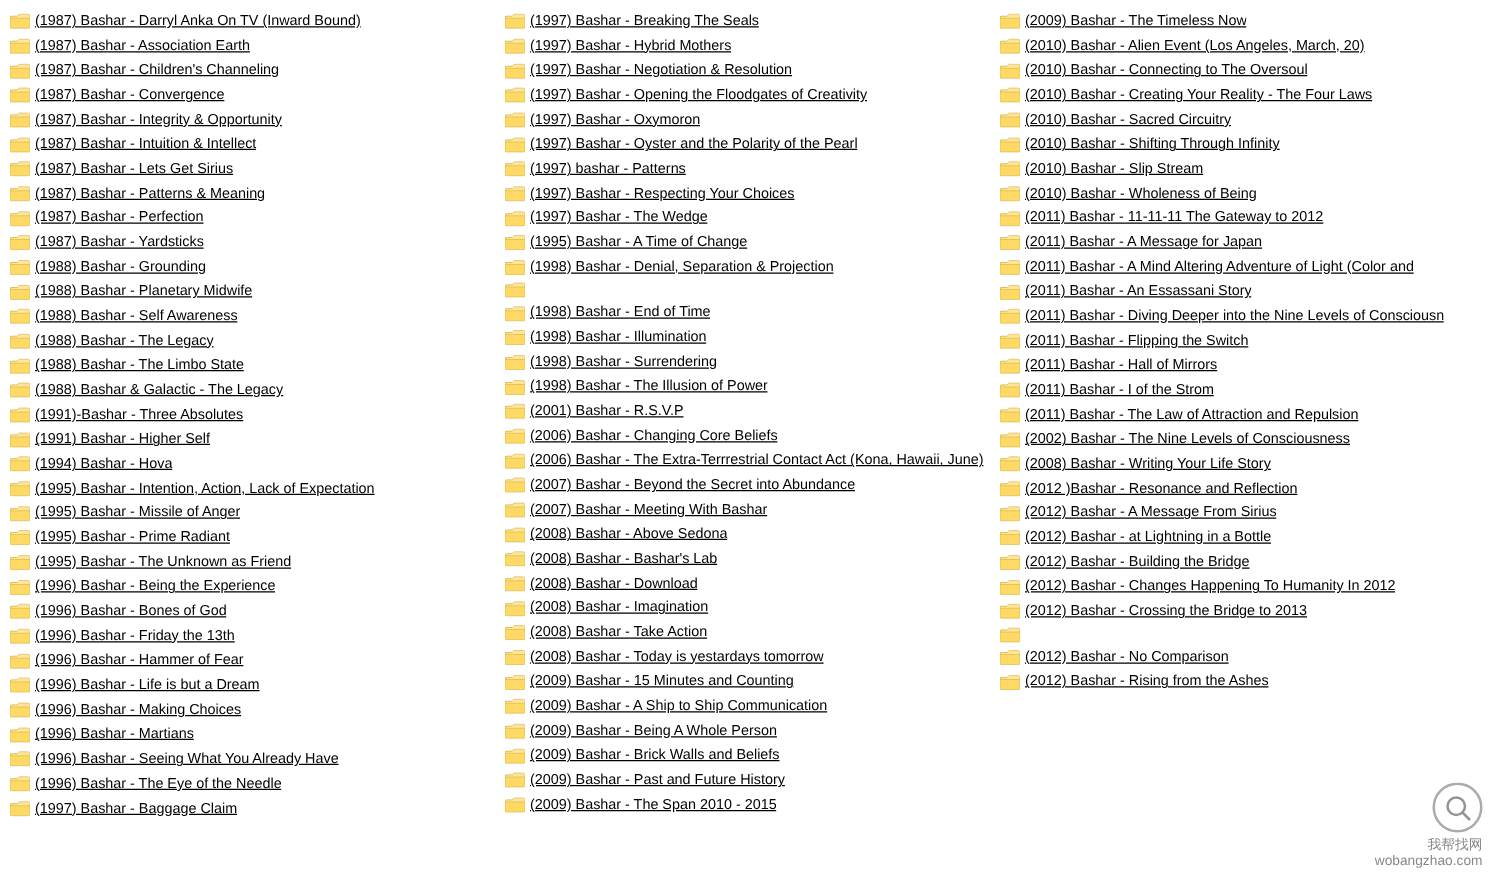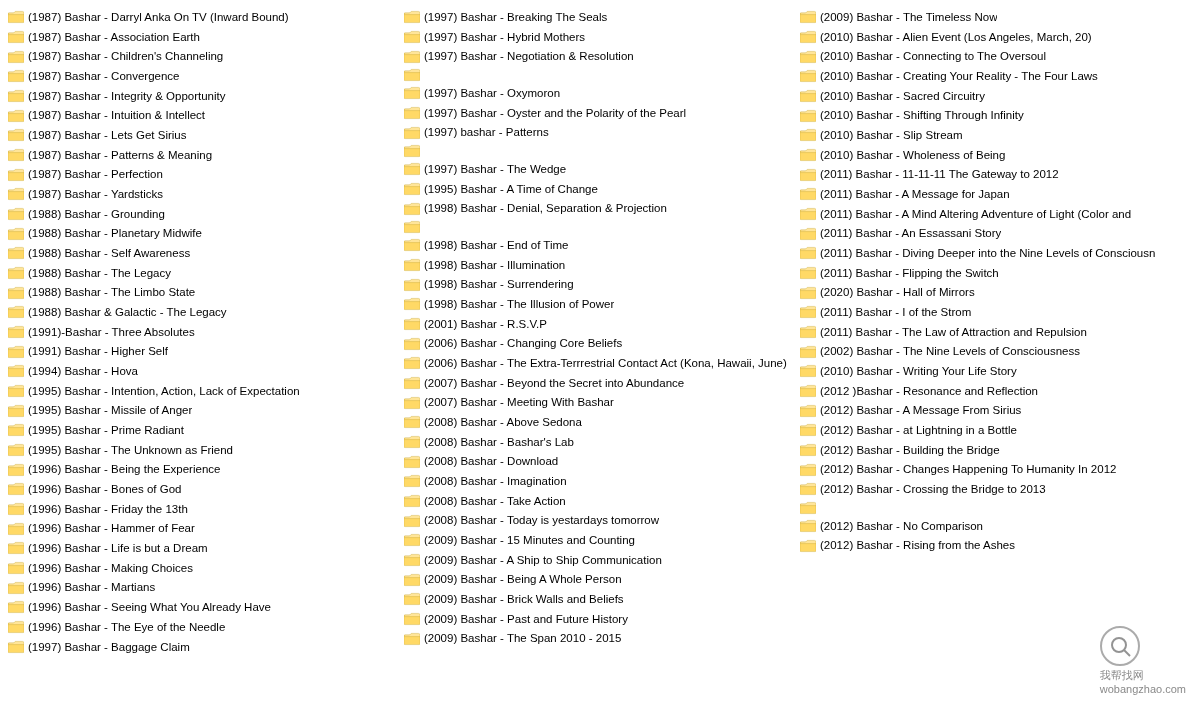--- a/index.html
+++ b/index.html
@@ -20,20 +20,21 @@
       height: 705px;
       overflow: hidden;
     }
     .column {
       flex: 1;
       display: flex;
       flex-direction: column;
       gap: 1px;
       padding: 0 2px;
       min-width: 0;
+      text-decoration: underline;
     }
     .folder-item {
       display: flex;
       align-items: center;
       gap: 4px;
       padding: 1px 2px;
       cursor: pointer;
       white-space: nowrap;
       overflow: hidden;
       text-overflow: ellipsis;
@@ -58,21 +59,21 @@
     .watermark {
       position: fixed;
       bottom: 10px;
       right: 10px;
       opacity: 0.7;
       font-size: 11px;
       color: #555;
       text-align: right;
       display: flex;
       flex-direction: column;
-      align-items: flex-start;
+      align-items: flex-end;
     }
     .watermark-icon {
       width: 40px;
       height: 40px;
       border: 2px solid #888;
       border-radius: 50%;
       display: flex;
       align-items: center;
       justify-content: center;
       margin-bottom: 2px;
@@ -336,20 +337,21 @@
     <rect x="0" y="3" width="20" height="12" rx="1" ry="1" fill="#FFD966" stroke="#CBA830" stroke-width="0.5"></rect>
     <path d="M0 5 Q0 3 2 3 L7 3 L9 1 L18 1 Q20 1 20 3 L20 5 Z" fill="#FFE599" stroke="#CBA830" stroke-width="0.5"></path>
   </svg></span>
         <span class="item-label">(1997) Bashar - Negotiation &amp; Resolution</span>
       </div>
       <div class="folder-item">
         <span class="folder-icon"><svg viewBox="0 0 20 16" xmlns="http://www.w3.org/2000/svg">
     <rect x="0" y="3" width="20" height="12" rx="1" ry="1" fill="#FFD966" stroke="#CBA830" stroke-width="0.5"></rect>
     <path d="M0 5 Q0 3 2 3 L7 3 L9 1 L18 1 Q20 1 20 3 L20 5 Z" fill="#FFE599" stroke="#CBA830" stroke-width="0.5"></path>
   </svg></span>
+        <span class="item-label">(1997) Bashar - Opening the Floodgates of Creativity</span>
       </div>
       <div class="folder-item">
         <span class="folder-icon"><svg viewBox="0 0 20 16" xmlns="http://www.w3.org/2000/svg">
     <rect x="0" y="3" width="20" height="12" rx="1" ry="1" fill="#FFD966" stroke="#CBA830" stroke-width="0.5"></rect>
     <path d="M0 5 Q0 3 2 3 L7 3 L9 1 L18 1 Q20 1 20 3 L20 5 Z" fill="#FFE599" stroke="#CBA830" stroke-width="0.5"></path>
   </svg></span>
         <span class="item-label">(1997) Bashar - Oxymoron</span>
       </div>
       <div class="folder-item">
         <span class="folder-icon"><svg viewBox="0 0 20 16" xmlns="http://www.w3.org/2000/svg">
@@ -363,20 +365,21 @@
     <rect x="0" y="3" width="20" height="12" rx="1" ry="1" fill="#FFD966" stroke="#CBA830" stroke-width="0.5"></rect>
     <path d="M0 5 Q0 3 2 3 L7 3 L9 1 L18 1 Q20 1 20 3 L20 5 Z" fill="#FFE599" stroke="#CBA830" stroke-width="0.5"></path>
   </svg></span>
         <span class="item-label">(1997) bashar - Patterns</span>
       </div>
       <div class="folder-item">
         <span class="folder-icon"><svg viewBox="0 0 20 16" xmlns="http://www.w3.org/2000/svg">
     <rect x="0" y="3" width="20" height="12" rx="1" ry="1" fill="#FFD966" stroke="#CBA830" stroke-width="0.5"></rect>
     <path d="M0 5 Q0 3 2 3 L7 3 L9 1 L18 1 Q20 1 20 3 L20 5 Z" fill="#FFE599" stroke="#CBA830" stroke-width="0.5"></path>
   </svg></span>
+        <span class="item-label">(1997) Bashar - Respecting Your Choices</span>
       </div>
       <div class="folder-item">
         <span class="folder-icon"><svg viewBox="0 0 20 16" xmlns="http://www.w3.org/2000/svg">
     <rect x="0" y="3" width="20" height="12" rx="1" ry="1" fill="#FFD966" stroke="#CBA830" stroke-width="0.5"></rect>
     <path d="M0 5 Q0 3 2 3 L7 3 L9 1 L18 1 Q20 1 20 3 L20 5 Z" fill="#FFE599" stroke="#CBA830" stroke-width="0.5"></path>
   </svg></span>
         <span class="item-label">(1997) Bashar - The Wedge</span>
       </div>
       <div class="folder-item">
         <span class="folder-icon"><svg viewBox="0 0 20 16" xmlns="http://www.w3.org/2000/svg">
@@ -643,21 +646,21 @@
     <rect x="0" y="3" width="20" height="12" rx="1" ry="1" fill="#FFD966" stroke="#CBA830" stroke-width="0.5"></rect>
     <path d="M0 5 Q0 3 2 3 L7 3 L9 1 L18 1 Q20 1 20 3 L20 5 Z" fill="#FFE599" stroke="#CBA830" stroke-width="0.5"></path>
   </svg></span>
         <span class="item-label">(2011) Bashar - Flipping the Switch</span>
       </div>
       <div class="folder-item">
         <span class="folder-icon"><svg viewBox="0 0 20 16" xmlns="http://www.w3.org/2000/svg">
     <rect x="0" y="3" width="20" height="12" rx="1" ry="1" fill="#FFD966" stroke="#CBA830" stroke-width="0.5"></rect>
     <path d="M0 5 Q0 3 2 3 L7 3 L9 1 L18 1 Q20 1 20 3 L20 5 Z" fill="#FFE599" stroke="#CBA830" stroke-width="0.5"></path>
   </svg></span>
-        <span class="item-label">(2020) Bashar - Hall of Mirrors</span>
+        <span class="item-label">(2011) Bashar - Hall of Mirrors</span>
       </div>
       <div class="folder-item">
         <span class="folder-icon"><svg viewBox="0 0 20 16" xmlns="http://www.w3.org/2000/svg">
     <rect x="0" y="3" width="20" height="12" rx="1" ry="1" fill="#FFD966" stroke="#CBA830" stroke-width="0.5"></rect>
     <path d="M0 5 Q0 3 2 3 L7 3 L9 1 L18 1 Q20 1 20 3 L20 5 Z" fill="#FFE599" stroke="#CBA830" stroke-width="0.5"></path>
   </svg></span>
         <span class="item-label">(2011) Bashar - I of the Strom</span>
       </div>
       <div class="folder-item">
         <span class="folder-icon"><svg viewBox="0 0 20 16" xmlns="http://www.w3.org/2000/svg">
@@ -671,21 +674,21 @@
     <rect x="0" y="3" width="20" height="12" rx="1" ry="1" fill="#FFD966" stroke="#CBA830" stroke-width="0.5"></rect>
     <path d="M0 5 Q0 3 2 3 L7 3 L9 1 L18 1 Q20 1 20 3 L20 5 Z" fill="#FFE599" stroke="#CBA830" stroke-width="0.5"></path>
   </svg></span>
         <span class="item-label">(2002) Bashar - The Nine Levels of Consciousness</span>
       </div>
       <div class="folder-item">
         <span class="folder-icon"><svg viewBox="0 0 20 16" xmlns="http://www.w3.org/2000/svg">
     <rect x="0" y="3" width="20" height="12" rx="1" ry="1" fill="#FFD966" stroke="#CBA830" stroke-width="0.5"></rect>
     <path d="M0 5 Q0 3 2 3 L7 3 L9 1 L18 1 Q20 1 20 3 L20 5 Z" fill="#FFE599" stroke="#CBA830" stroke-width="0.5"></path>
   </svg></span>
-        <span class="item-label">(2010) Bashar - Writing Your Life Story</span>
+        <span class="item-label">(2008) Bashar - Writing Your Life Story</span>
       </div>
       <div class="folder-item">
         <span class="folder-icon"><svg viewBox="0 0 20 16" xmlns="http://www.w3.org/2000/svg">
     <rect x="0" y="3" width="20" height="12" rx="1" ry="1" fill="#FFD966" stroke="#CBA830" stroke-width="0.5"></rect>
     <path d="M0 5 Q0 3 2 3 L7 3 L9 1 L18 1 Q20 1 20 3 L20 5 Z" fill="#FFE599" stroke="#CBA830" stroke-width="0.5"></path>
   </svg></span>
         <span class="item-label">(2012 )Bashar - Resonance and Reflection</span>
       </div>
       <div class="folder-item">
         <span class="folder-icon"><svg viewBox="0 0 20 16" xmlns="http://www.w3.org/2000/svg">

